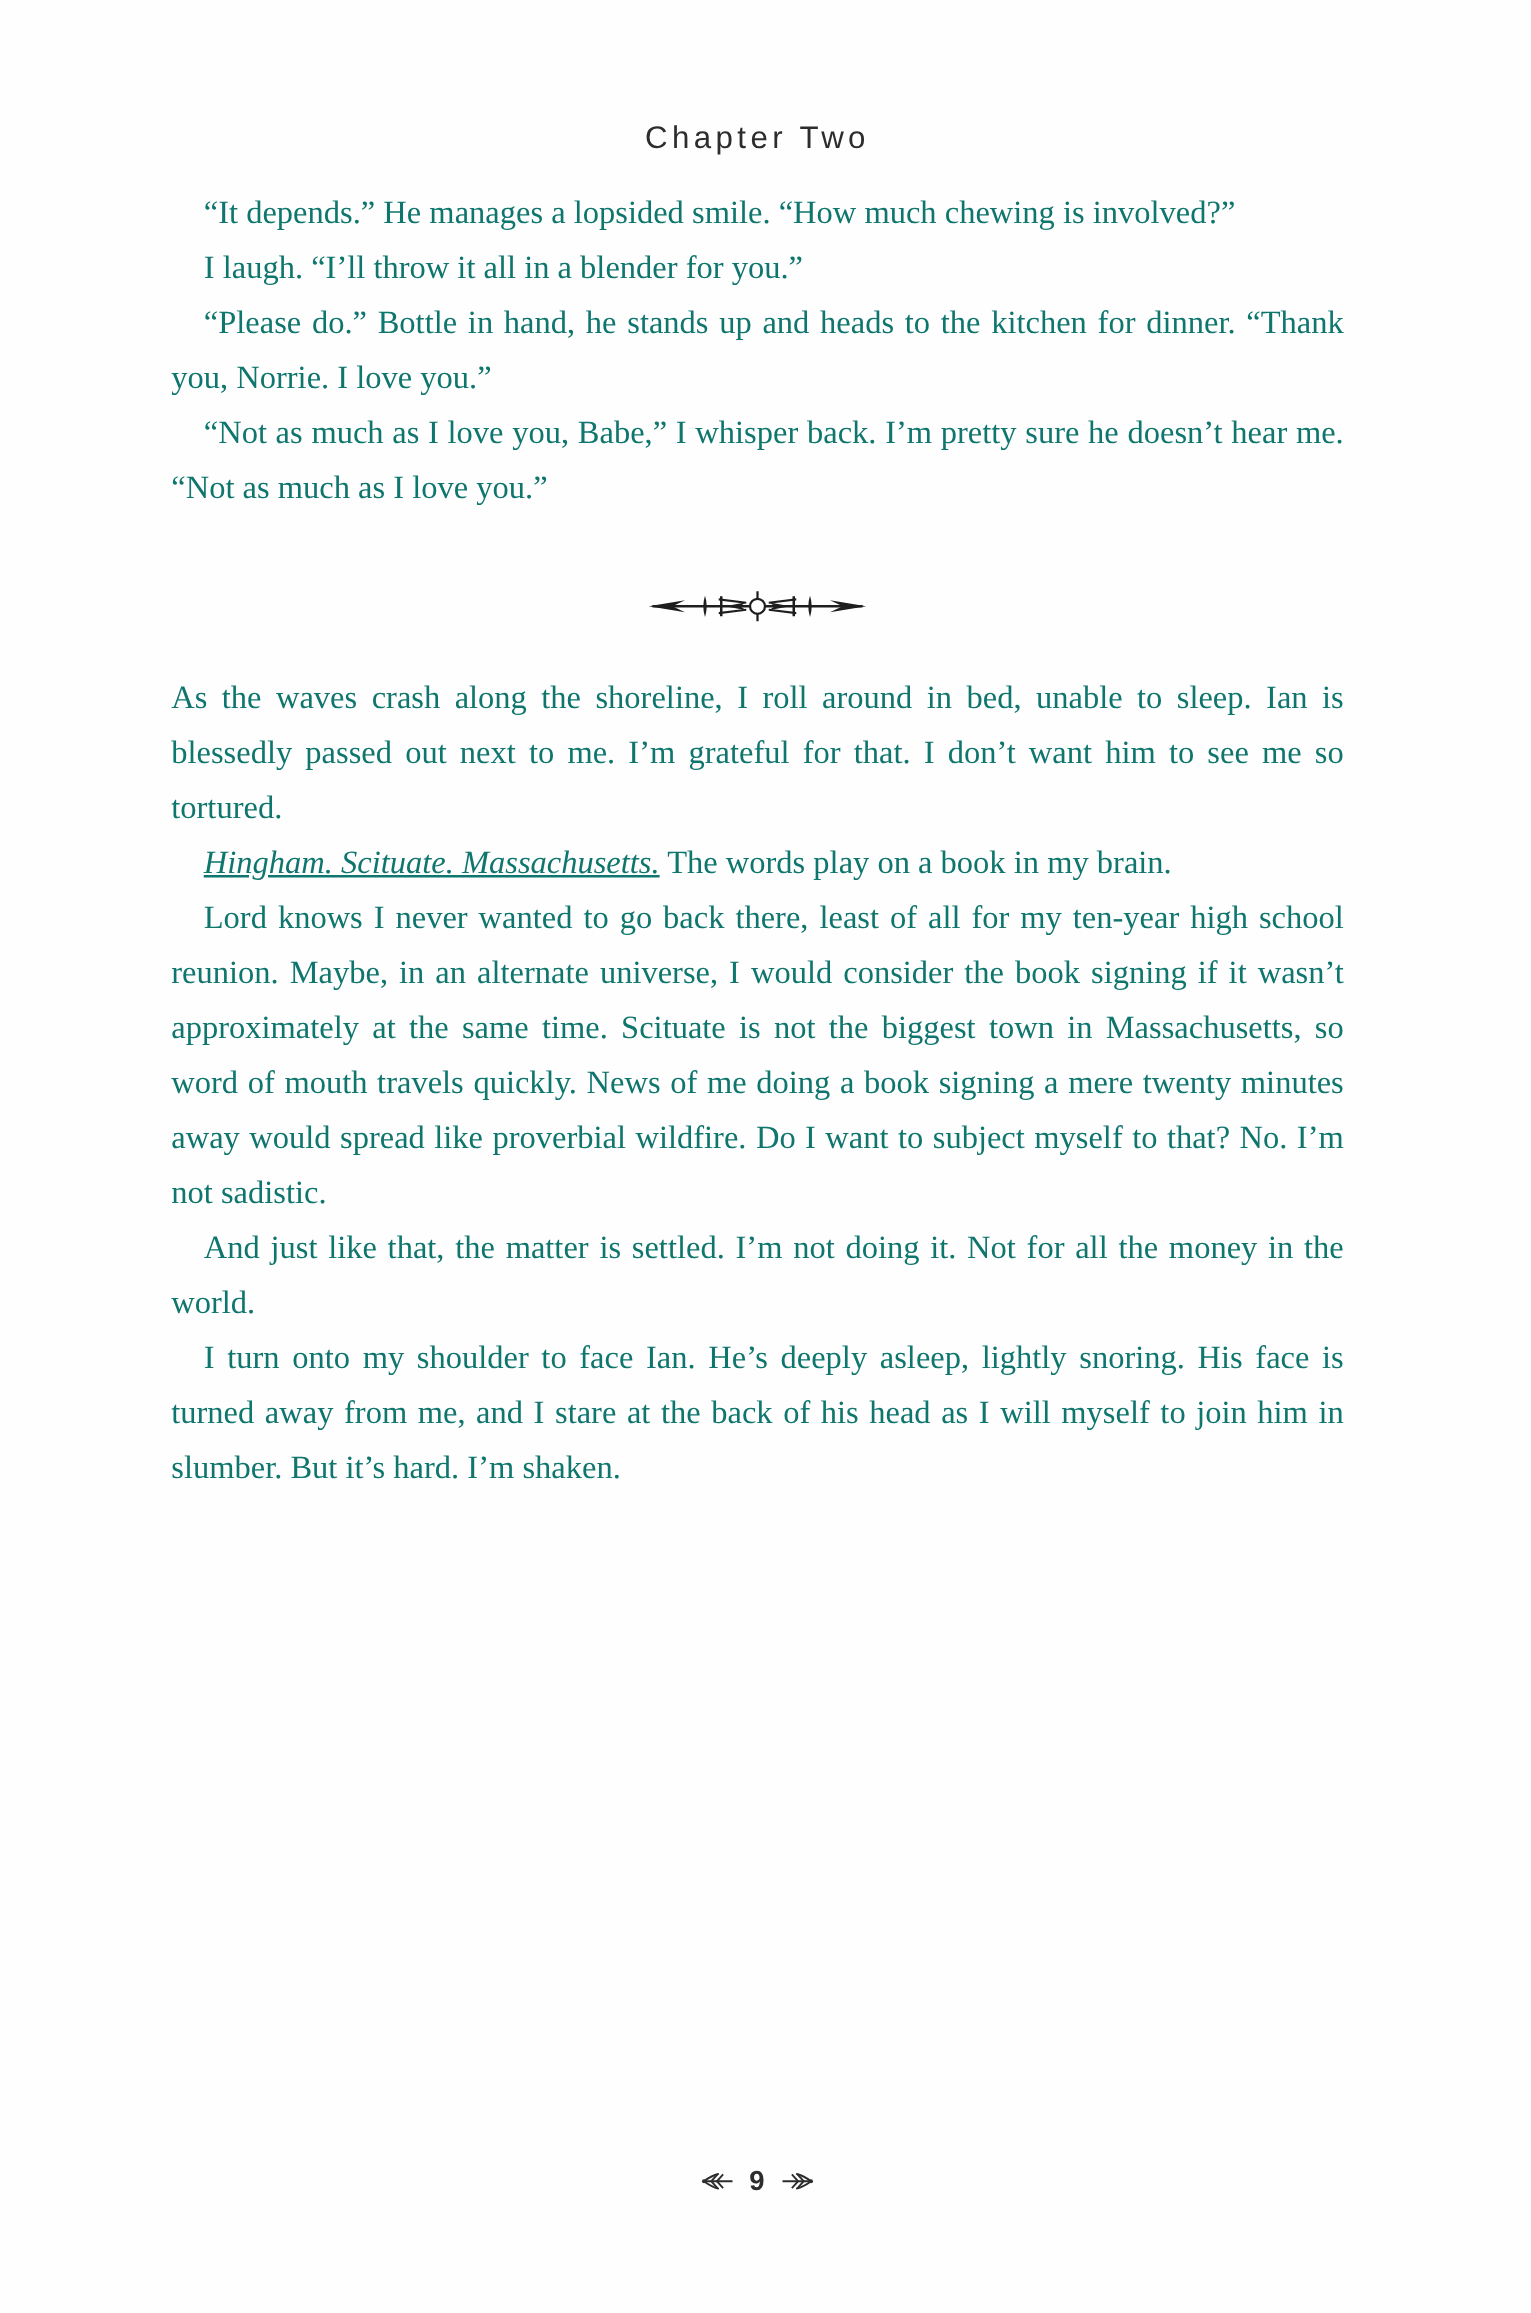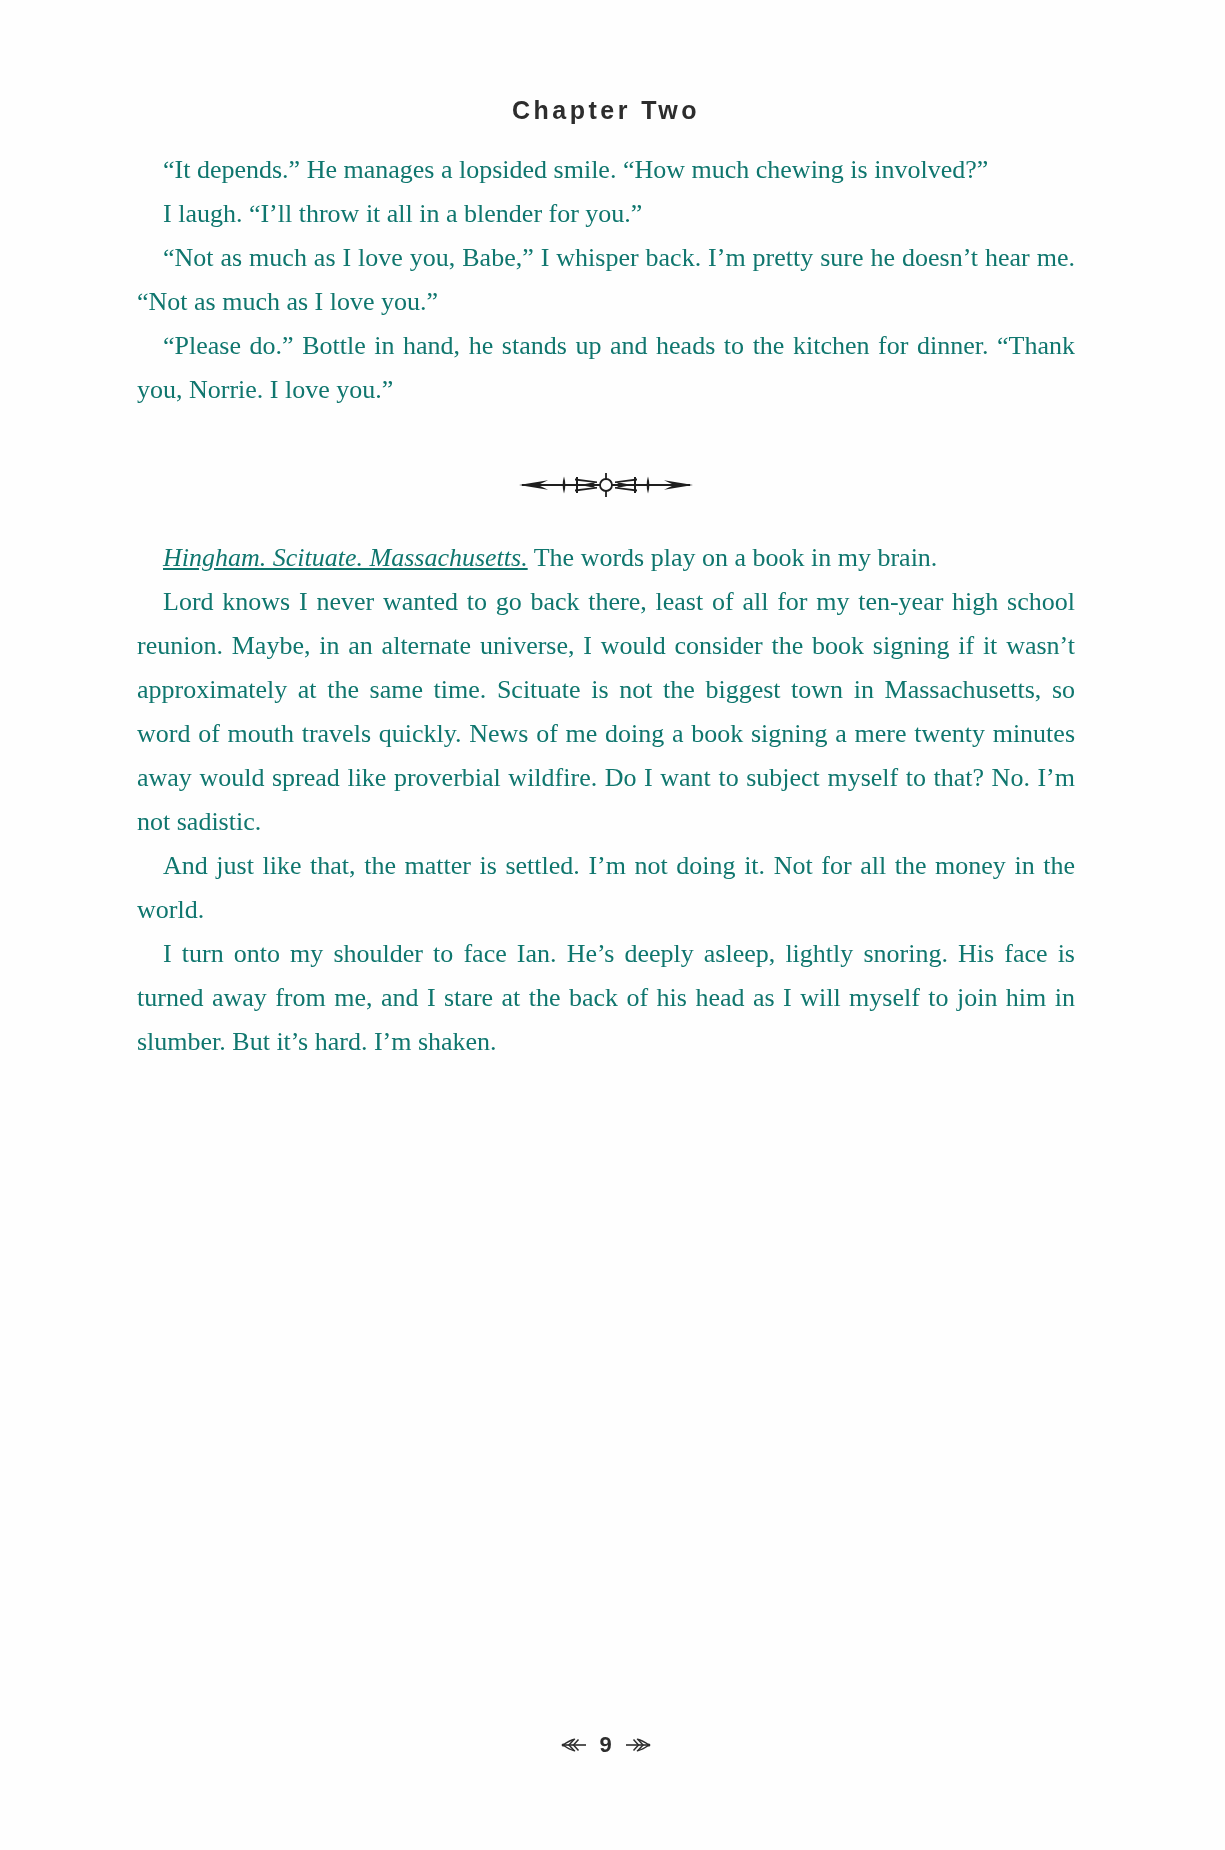--- a/index.html
+++ b/index.html
@@ -18,21 +18,21 @@
   .page-header {
     position: absolute;
     top: 96px;
     left: 137px;
     width: 938px;
     text-align: center;
   }
   .chapter-title {
     margin: 0;
     font-family: "Liberation Sans", sans-serif;
-    font-weight: 700;
+    font-weight: 400;
     font-size: 25px;
     letter-spacing: 3.5px;
     color: #2d2d2d;
   }
   .content {
     position: absolute;
     top: 148px;
     left: 137px;
     width: 938px;
   }
@@ -84,22 +84,22 @@
 
 <div class="page">
 
   <header class="page-header">
     <h1 class="chapter-title">Chapter Two</h1>
   </header>
 
   <main class="content">
       <p class="para indent"><span>“It depends.” He manages a lopsided smile. “How much chewing is involved?”</span></p>
       <p class="para indent"><span>I laugh. “I’ll throw it all in a blender for you.”</span></p>
+      <p class="para indent"><span>“Please do.” Bottle in hand, he stands up and heads to the kitchen for dinner. “Thank you, Norrie. I love you.”</span></p>
       <p class="para indent"><span>“Not as much as I love you, Babe,” I whisper back. I’m pretty sure he doesn’t hear me. “Not as much as I love you.”</span></p>
-      <p class="para indent"><span>“Please do.” Bottle in hand, he stands up and heads to the kitchen for dinner. “Thank you, Norrie. I love you.”</span></p>
   <div class="scene-break">
     <span>
       <svg width="176" height="30" viewBox="0 0 176 30" fill="none">
 
         <line x1="4" y1="15" x2="172" y2="15" stroke="#1e1e1e" stroke-width="2"></line>
 
         <path d="M1 15 L30 10.2 L20 15 L30 19.8 Z" fill="#1e1e1e"></path>
         <path d="M175 15 L146 10.2 L156 15 L146 19.8 Z" fill="#1e1e1e"></path>
 
         <path d="M46 6.5 C47.8 12 47.8 18 46 23.5 C44.2 18 44.2 12 46 6.5 Z" fill="#1e1e1e"></path>
@@ -113,20 +113,21 @@
         <path d="M57 21.4 L79 18.6 L79 17 L57 19.6 Z" fill="#1e1e1e"></path>
         <path d="M62 15 L79 11.8 L74 15 L79 18.2 Z" fill="#1e1e1e"></path>
 
         <line x1="117" y1="7" x2="117" y2="23" stroke="#1e1e1e" stroke-width="2"></line>
         <path d="M119 8.6 L97 11.4 L97 13 L119 10.4 Z" fill="#1e1e1e"></path>
         <path d="M119 21.4 L97 18.6 L97 17 L119 19.6 Z" fill="#1e1e1e"></path>
         <path d="M114 15 L97 11.8 L102 15 L97 18.2 Z" fill="#1e1e1e"></path>
       </svg>
     </span>
   </div>
+<p class="para"><span>As the waves crash along the shoreline, I roll around in bed, unable to sleep. Ian is blessedly passed out next to me. I’m grateful for that. I don’t want him to see me so tortured.</span></p>
       <p class="para indent"><em>Hingham. Scituate. Massachusetts.</em><span> The words play on a book in my brain.</span></p>
       <p class="para indent"><span>Lord knows I never wanted to go back there, least of all for my ten-year high school reunion. Maybe, in an alternate universe, I would consider the book signing if it wasn’t approximately at the same time. Scituate is not the biggest town in Massachusetts, so word of mouth travels quickly. News of me doing a book signing a mere twenty minutes away would spread like proverbial wildfire. Do I want to subject myself to that? No. I’m not sadistic.</span></p>
       <p class="para indent"><span>And just like that, the matter is settled. I’m not doing it. Not for all the money in the world.</span></p>
       <p class="para indent"><span>I turn onto my shoulder to face Ian. He’s deeply asleep, lightly snoring. His face is turned away from me, and I stare at the back of his head as I will myself to join him in slumber. But it’s hard. I’m shaken.</span></p>
     </main>
 
   <footer class="page-footer">
     <span class="flourish">
       <svg width="26" height="18" viewBox="0 0 26 18" fill="none">
         <line x1="2" y1="9" x2="25" y2="9" stroke="#2d2d2d" stroke-width="1.6"></line>

